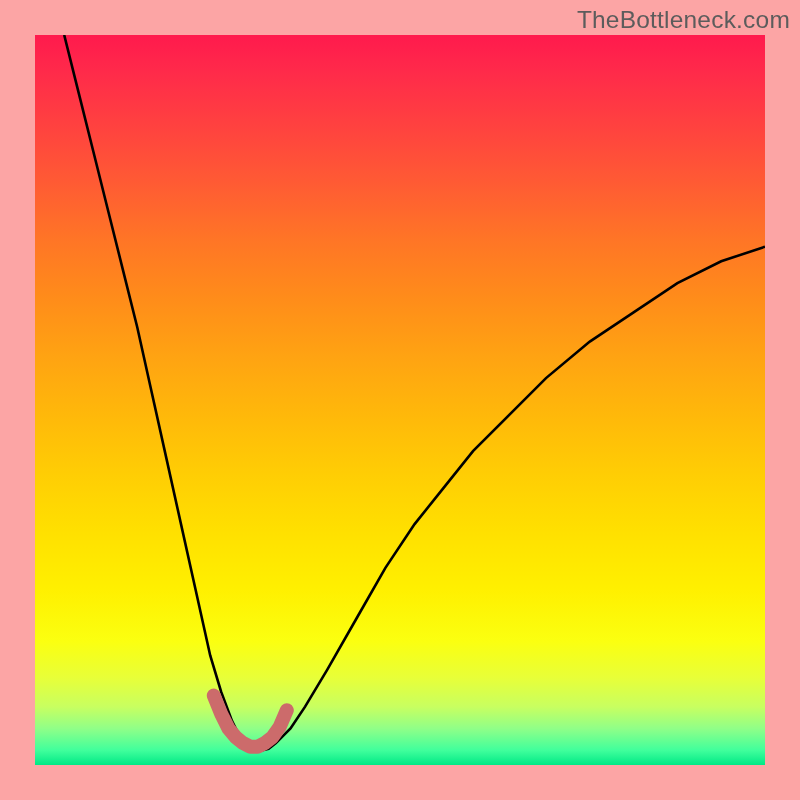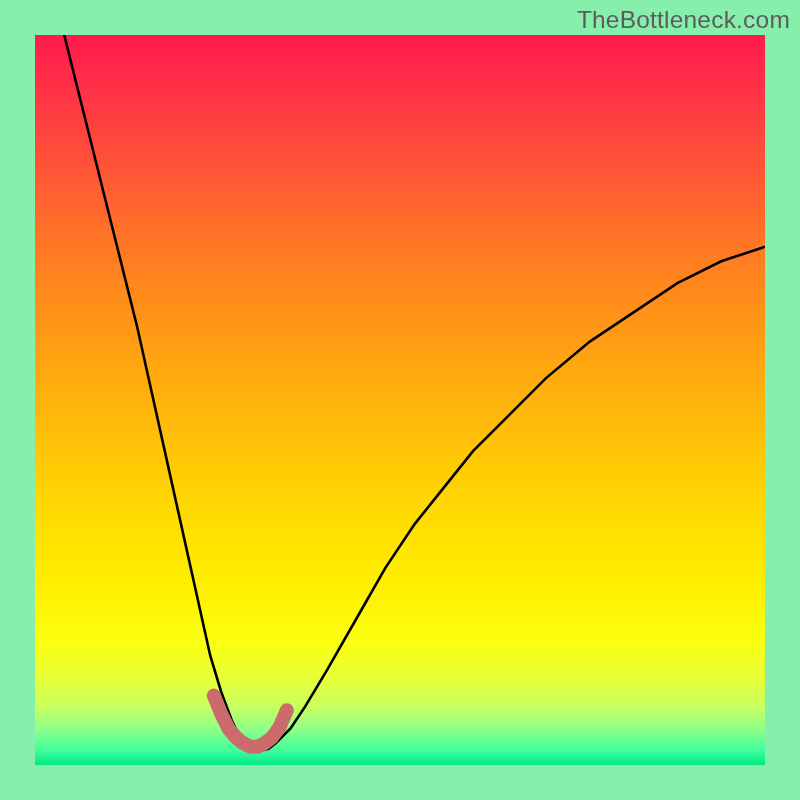--- a/index.html
+++ b/index.html
@@ -7,21 +7,21 @@
     width: 800px;
     height: 800px;
     background: #000;
     position: relative;
     overflow: hidden;
     font-family: Arial, Helvetica, sans-serif;
   }
   .frame {
     position: absolute;
     inset: 0;
-    background: #86efac;
+    background: #fca5a5;
   }
   .plot-area {
     position: absolute;
     left: 35px;
     top: 35px;
     width: 730px;
     height: 730px;
     background: linear-gradient(to bottom,
       #ff1a4d 0%,
       #ff2a4a 5%,

